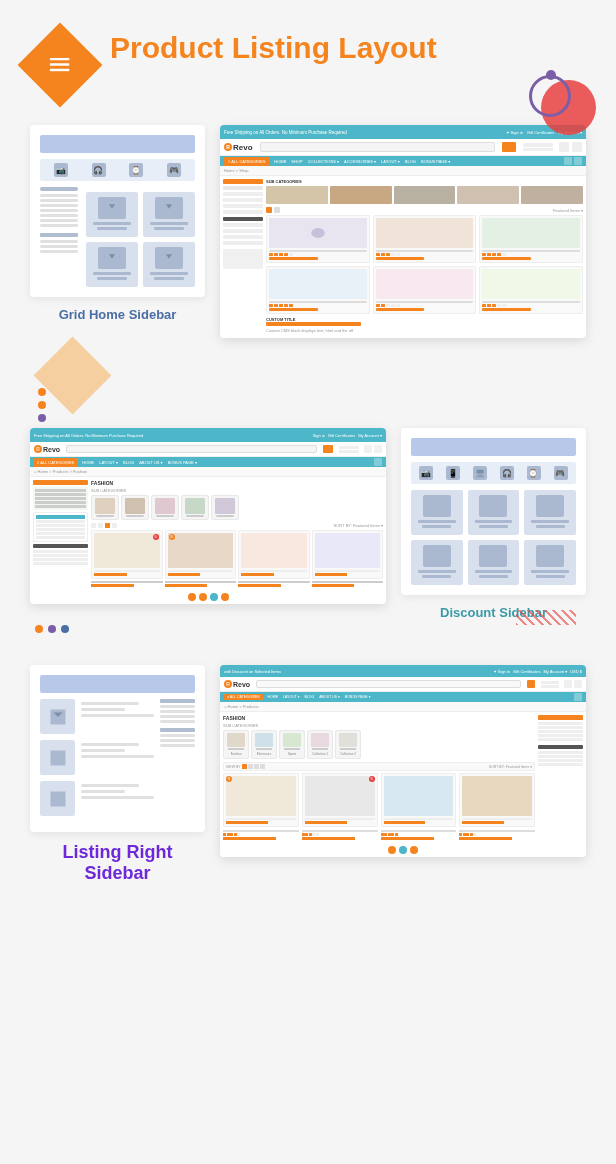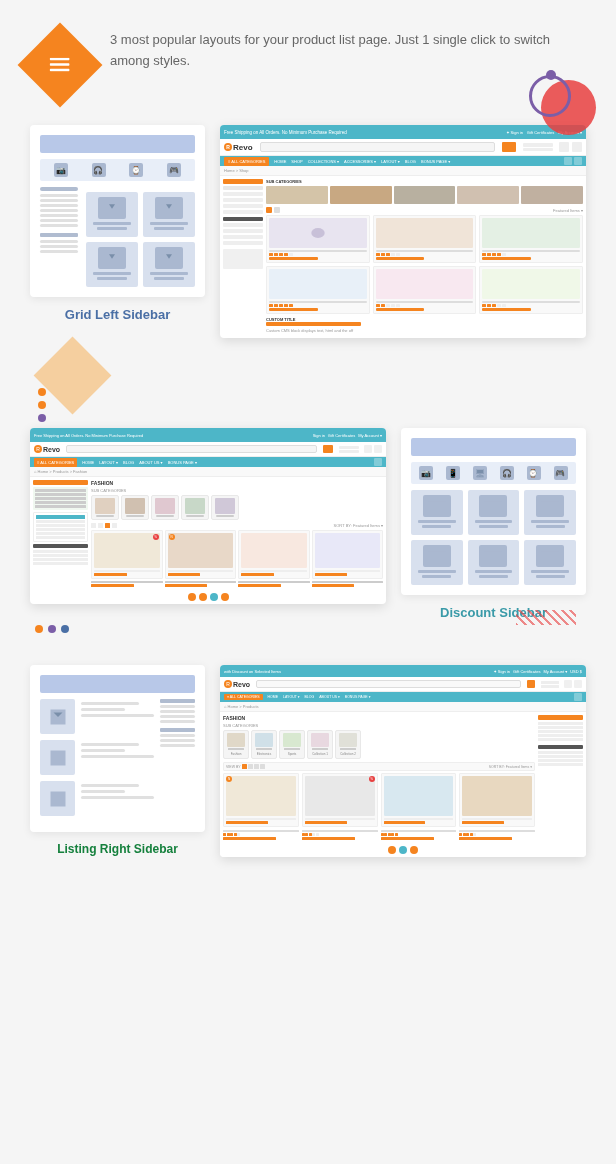--- a/index.html
+++ b/index.html
@@ -435,21 +435,21 @@
   <div class="orange-diamond">
     <div class="orange-diamond-inner">
       <svg width="20" height="14" viewBox="0 0 20 14">
         <rect y="0" width="20" height="2.5" rx="1" fill="white"></rect>
         <rect y="5.5" width="20" height="2.5" rx="1" fill="white"></rect>
         <rect y="11" width="20" height="2.5" rx="1" fill="white"></rect>
       </svg>
     </div>
   </div>
   <div class="header-text">
-    <div class="header-desc">3 most popular layouts for your product list page. Just 1 single click to switch among styles.</div>
+    <div class="header-title">Product Listing Layout</div>
   </div>
 </div>
 
 <div class="deco-top-right" style="position:absolute;top:70px;right:15px;width:80px;height:80px;">
   <div style="position:absolute;top:0;right:45px;width:10px;height:10px;background:#7b5ea7;border-radius:50%;"></div>
   <div style="position:absolute;top:10px;right:5px;width:55px;height:55px;background:#e84040;border-radius:50%;opacity:0.85;"></div>
   <div style="position:absolute;top:5px;right:30px;width:42px;height:42px;border:3px solid #7b5ea7;border-radius:50%;background:transparent;"></div>
 </div>
 
 <div class="main-content">
@@ -522,21 +522,21 @@
                       <path d="M8 4L12 10 16 4" fill="#7a8faa"></path>
                     </svg>
                 </div>
                 <div class="wf-product-line"></div>
                 <div class="wf-product-line" style="width:70%;"></div>
               </div>
             </div>
           </div>
         </div>
       </div>
-      <div class="section-label label-blue" style="margin-top:10px;font-size:13px;color:#4a6fa5;font-weight:600;text-align:center;">Grid Left Sidebar</div>
+      <div class="section-label label-blue" style="margin-top:10px;font-size:13px;color:#4a6fa5;font-weight:600;text-align:center;">Grid Home Sidebar</div>
     </div>
 
     <div class="right-screenshot-col">
       <div class="screenshot-preview revo-screenshot">
 
         <div class="revo-topbar">
           <span class="revo-topbar-free" style="font-size:4.5px;">Free Shipping on All Orders. No Minimum Purchase Required</span>
           <div class="revo-topbar-links">
             <span>✦ Sign in</span>
             <span>Gift Certificates</span>
@@ -1036,21 +1036,21 @@
             <div class="wf-line full" style="height:3px;margin-bottom:2px;"></div>
             <div class="wf-line full" style="height:3px;margin-bottom:2px;"></div>
             <div class="wf-line full" style="height:3px;margin-bottom:5px;"></div>
             <div style="height:4px;background:#b0bcd0;margin-bottom:2px;border-radius:1px;"></div>
             <div class="wf-line full" style="height:3px;margin-bottom:2px;"></div>
             <div class="wf-line full" style="height:3px;margin-bottom:2px;"></div>
             <div class="wf-line full" style="height:3px;margin-bottom:2px;"></div>
           </div>
         </div>
       </div>
-      <div class="section-label" style="margin-top:10px;font-size:12px;font-weight:600;text-align:center;color:#15803d;">Listing Right Sidebar</div>
+      <div class="section-label" style="margin-top:10px;font-size:18px;font-weight:600;text-align:center;color:#6d28d9;">Listing Right Sidebar</div>
     </div>
 
     <div class="bottom-right-col">
       <div class="screenshot-preview revo-screenshot" style="font-size:4px;">
 
         <div style="background:#4db6c8;height:12px;display:flex;align-items:center;padding:0 4px;gap:2px;">
           <span style="color:white;font-size:4px;flex:1;">with Discount on Selected Items</span>
           <div style="color:white;font-size:4px;display:flex;gap:3px;">
             <span>✦ Sign in</span>
             <span>Gift Certificates</span>

